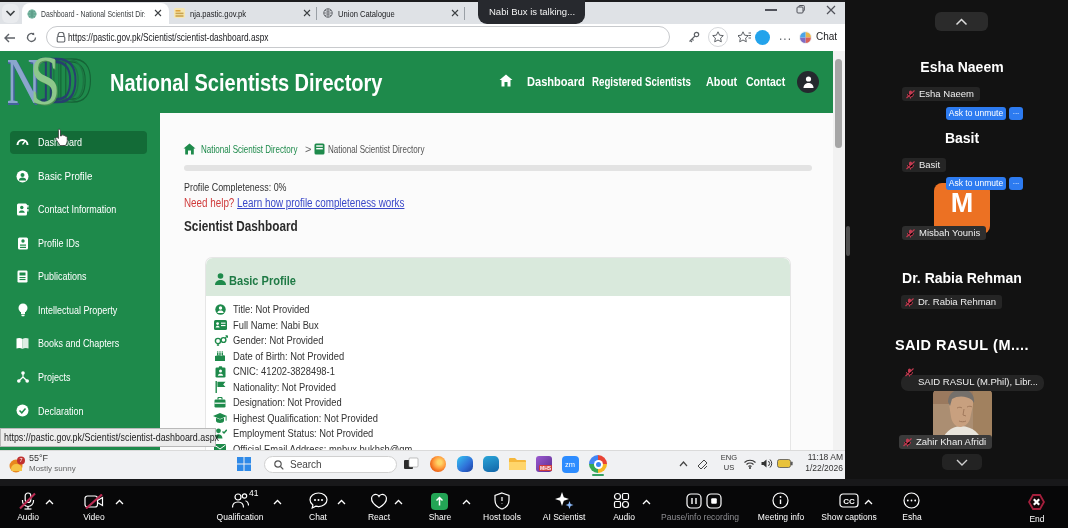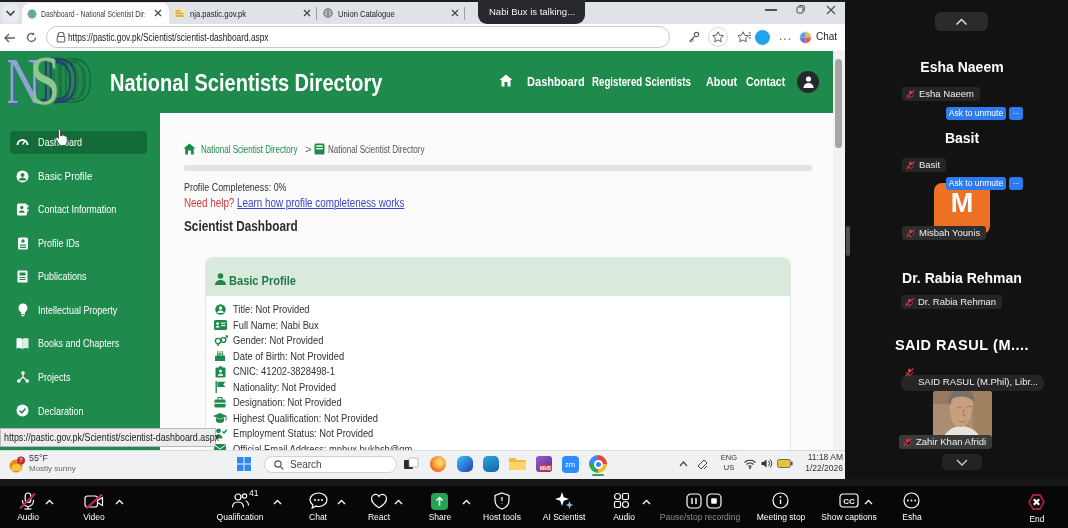--- a/index.html
+++ b/index.html
@@ -461,28 +461,28 @@
     </svg>
 
 <svg class="zi" style="left:686px;top:493px;" width="16" height="16" viewBox="0 0 16 16">
       <rect x="1" y="1" width="14" height="14" rx="4" stroke="#fff" stroke-width="1.2" fill="none"></rect>
       <path d="M6 5 V11 M10 5 V11" stroke="#fff" stroke-width="1.4"></path>
     </svg>
 <svg class="zi" style="left:706px;top:493px;" width="16" height="16" viewBox="0 0 16 16">
       <rect x="1" y="1" width="14" height="14" rx="4" stroke="#fff" stroke-width="1.2" fill="none"></rect>
       <rect x="5.2" y="5.2" width="5.6" height="5.6" rx="1" fill="#fff"></rect>
     </svg>
-<div class="zl" style="left:700px;color:#8e8e92;">Pause/stop recording</div>
+<div class="zl" style="left:700px;color:#8e8e92;">Pause/info recording</div>
 
 <svg class="zi" style="left:772px;top:492px;" width="17" height="17" viewBox="0 0 17 17">
       <circle cx="8.5" cy="8.5" r="7.5" stroke="#fff" stroke-width="1.2" fill="none"></circle>
       <path d="M8.5 7.5 V12" stroke="#fff" stroke-width="1.4"></path>
       <circle cx="8.5" cy="5" r=".9" fill="#fff"></circle>
     </svg>
-<div class="zl" style="left:781px;">Meeting stop</div>
+<div class="zl" style="left:781px;">Meeting info</div>
 
 <svg class="zi" style="left:839px;top:493px;" width="20" height="15" viewBox="0 0 20 15">
       <rect x="1" y="1" width="18" height="13" rx="3" stroke="#fff" stroke-width="1.2" fill="none"></rect>
       <text x="10" y="10.8" font-size="8" font-weight="bold" fill="#fff" text-anchor="middle" font-family="Liberation Sans">CC</text>
     </svg>
 <div class="zl" style="left:849px;">Show captions</div>
 <svg class="zi" style="left:864px;top:499px;" width="9" height="6" viewBox="0 0 9 6">
       <path d="M1 5 L4.5 1.5 L8 5" stroke="#fff" stroke-width="1.3" fill="none"></path>
     </svg>
 

